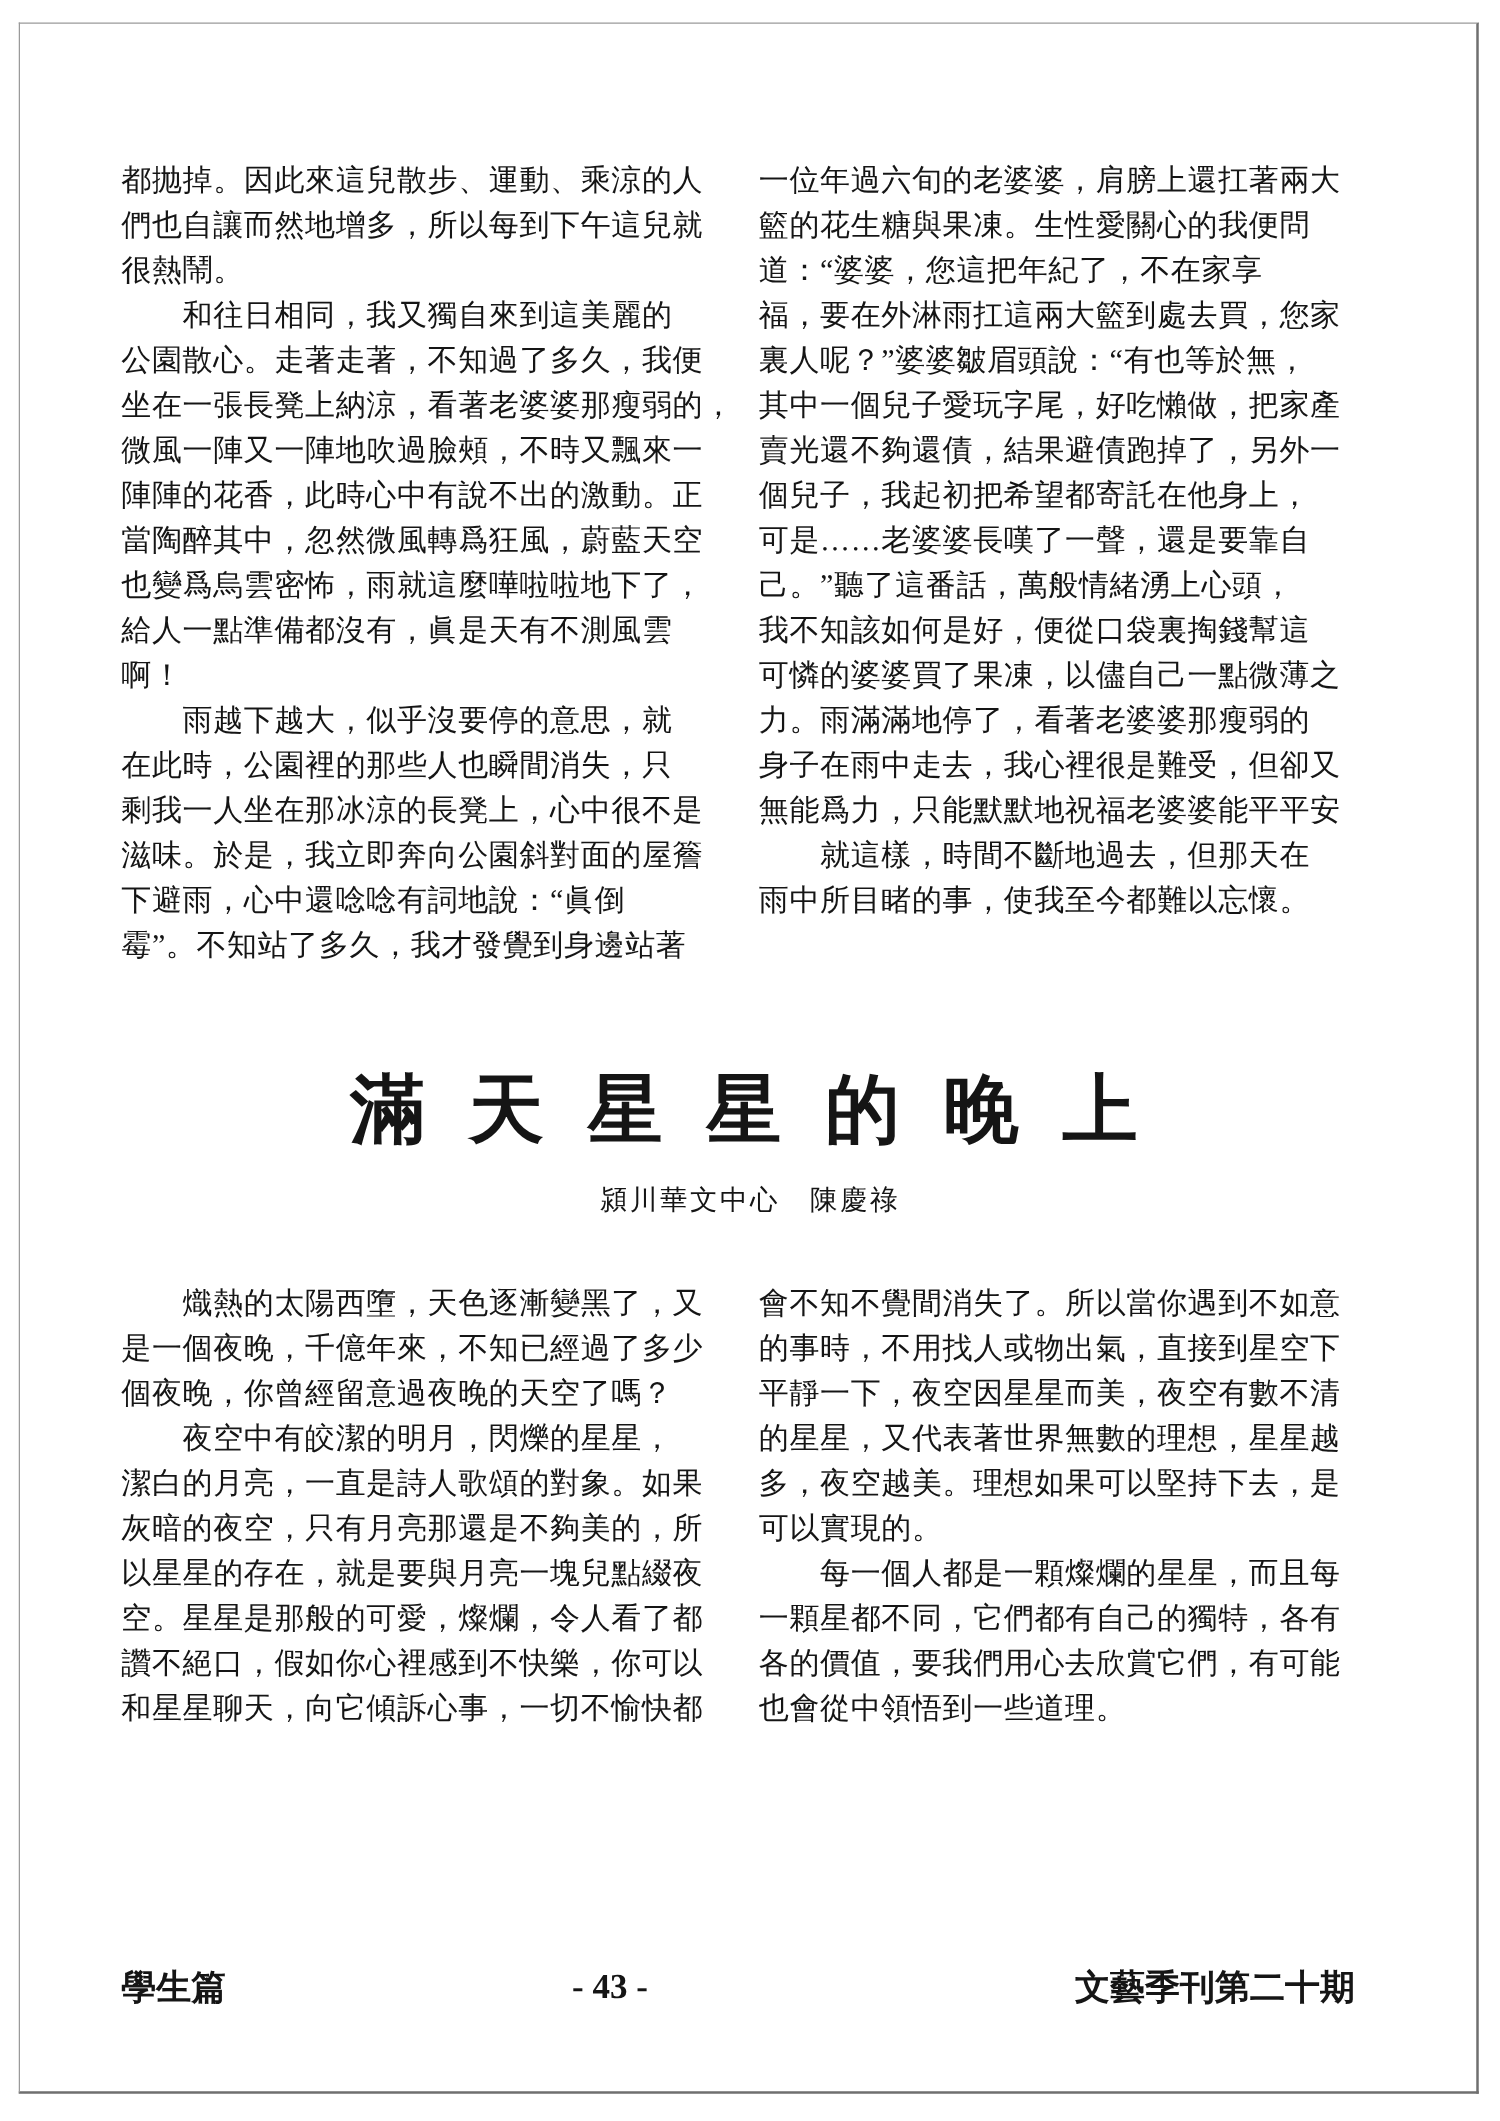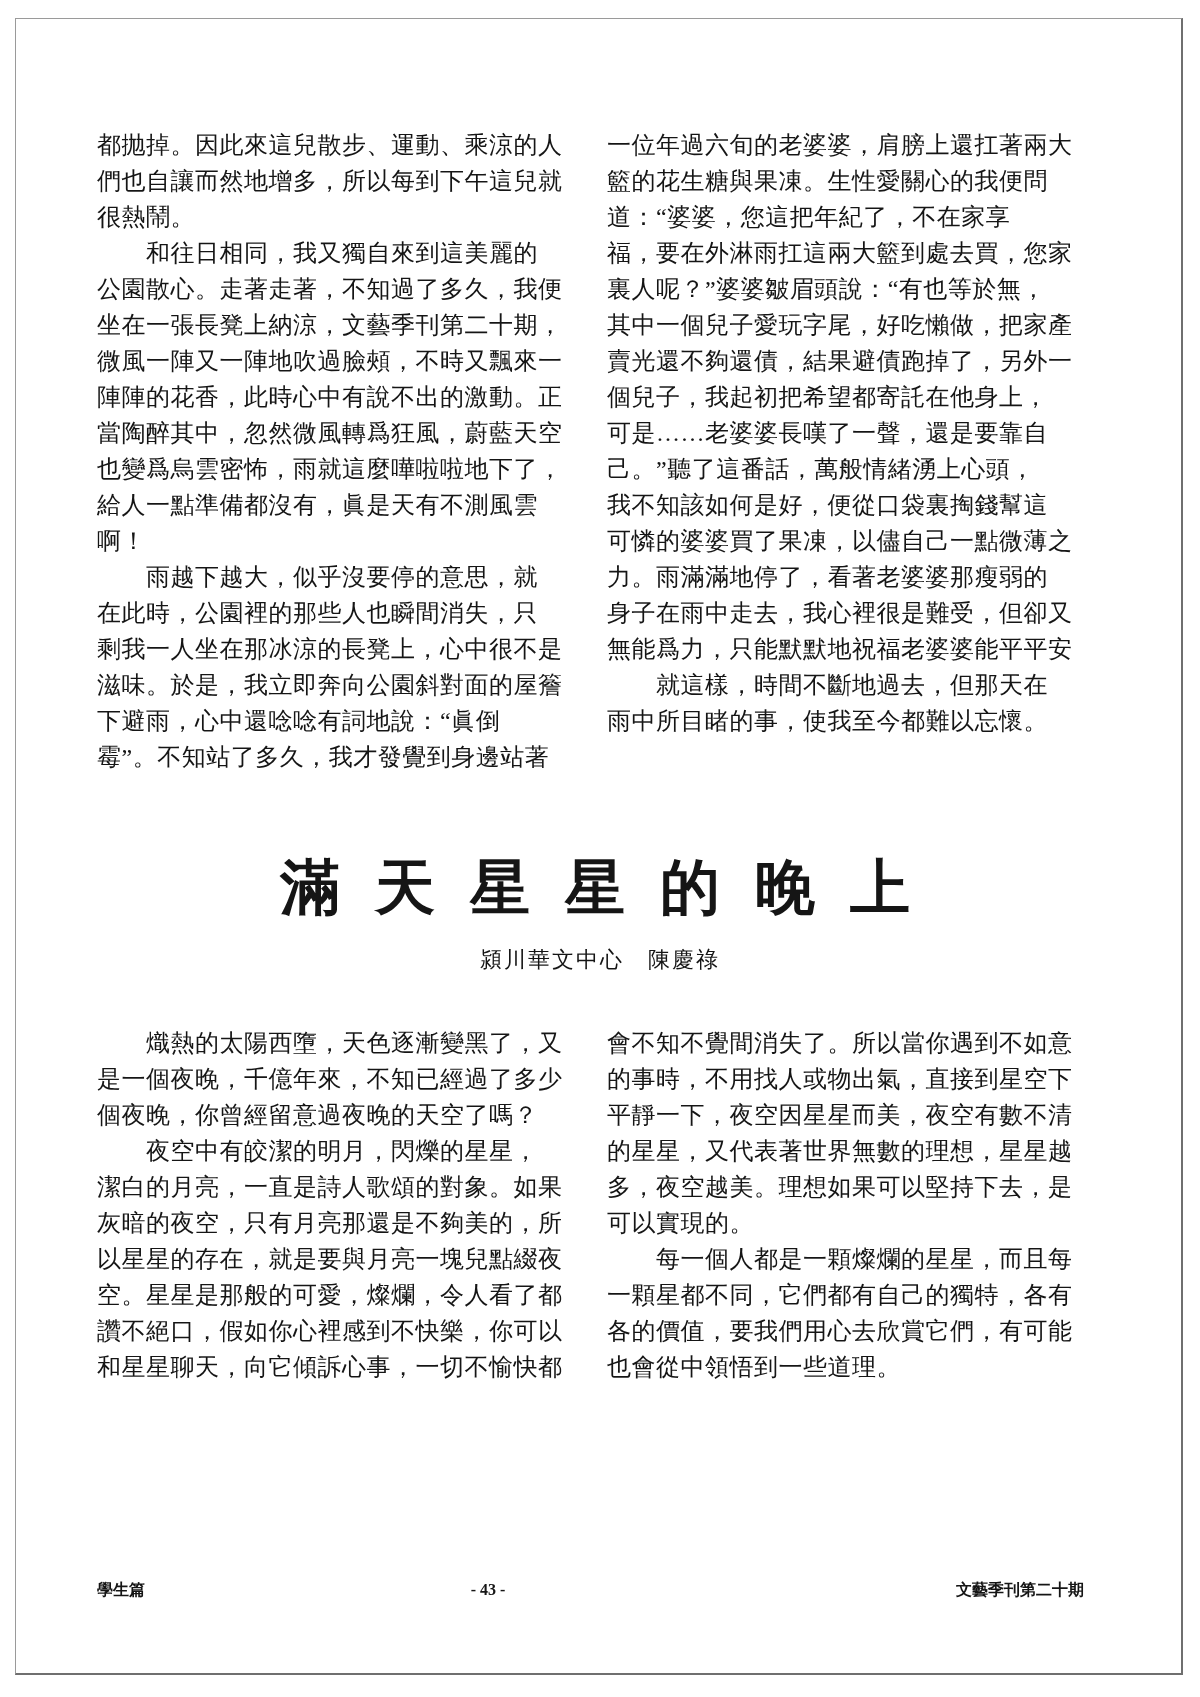--- a/index.html
+++ b/index.html
@@ -62,41 +62,41 @@
     font-size: 22px;
     letter-spacing: 2px;
     line-height: 44px;
   }
   .footer {
     position: absolute;
     left: 0;
     top: 1572px;
     width: 1200px;
     height: 36px;
-    font-size: 16px;
+    font-size: 28px;
     font-weight: 700;
     font-family: "Liberation Sans", sans-serif;
     line-height: 36px;
   }
   .footer-left   { position: absolute; left: 97px; }
   .footer-center { position: absolute; left: 0; width: 976px; text-align: center; font-family: "Liberation Serif", serif; }
   .footer-right  { position: absolute; right: 116px; }
 </style>
 </head>
 <body>
 
 <div class="page-border"></div>
 
 <div class="col a1-left">
     <div class="line">都抛掉。因此來這兒散步、運動、乘涼的人</div>
     <div class="line">們也自讓而然地增多，所以每到下午這兒就</div>
     <div class="line">很熱鬧。</div>
     <div class="line">　　和往日相同，我又獨自來到這美麗的</div>
     <div class="line">公園散心。走著走著，不知過了多久，我便</div>
-    <div class="line">坐在一張長凳上納涼，文藝季刊第二十期，</div>
+    <div class="line">坐在一張長凳上納涼，看著老婆婆那瘦弱的，</div>
     <div class="line">微風一陣又一陣地吹過臉頰，不時又飄來一</div>
     <div class="line">陣陣的花香，此時心中有說不出的激動。正</div>
     <div class="line">當陶醉其中，忽然微風轉爲狂風，蔚藍天空</div>
     <div class="line">也變爲烏雲密怖，雨就這麼嘩啦啦地下了，</div>
     <div class="line">給人一點準備都沒有，眞是天有不測風雲</div>
     <div class="line">啊！</div>
     <div class="line">　　雨越下越大，似乎沒要停的意思，就</div>
     <div class="line">在此時，公園裡的那些人也瞬間消失，只</div>
     <div class="line">剩我一人坐在那冰涼的長凳上，心中很不是</div>
     <div class="line">滋味。於是，我立即奔向公園斜對面的屋簷</div>

